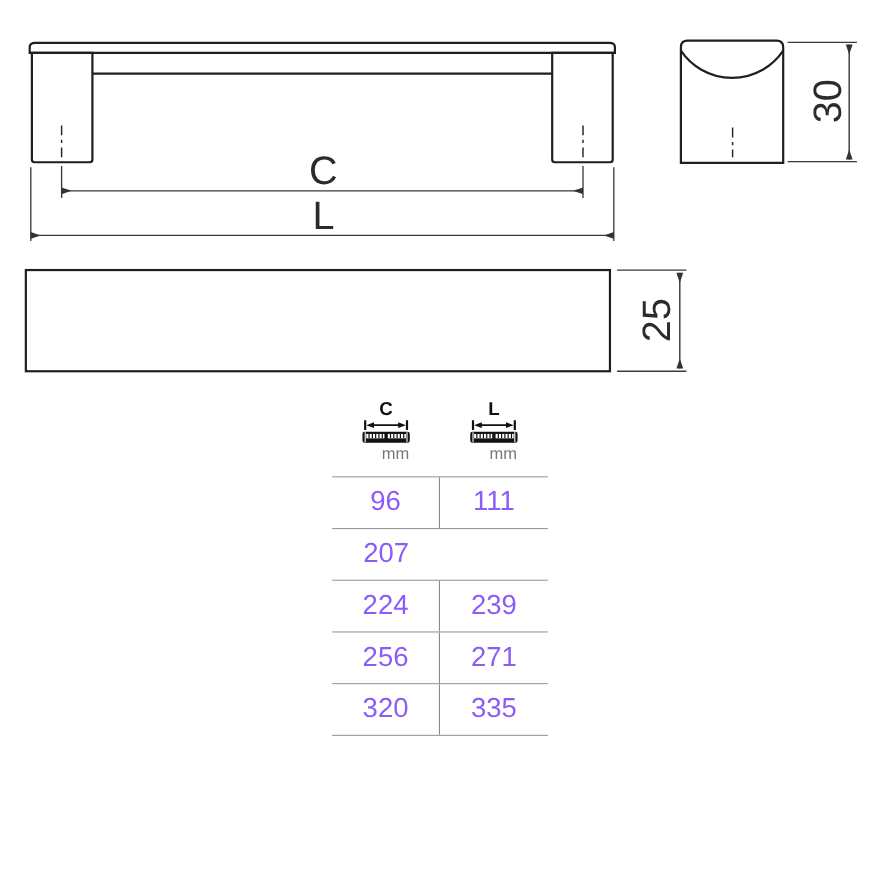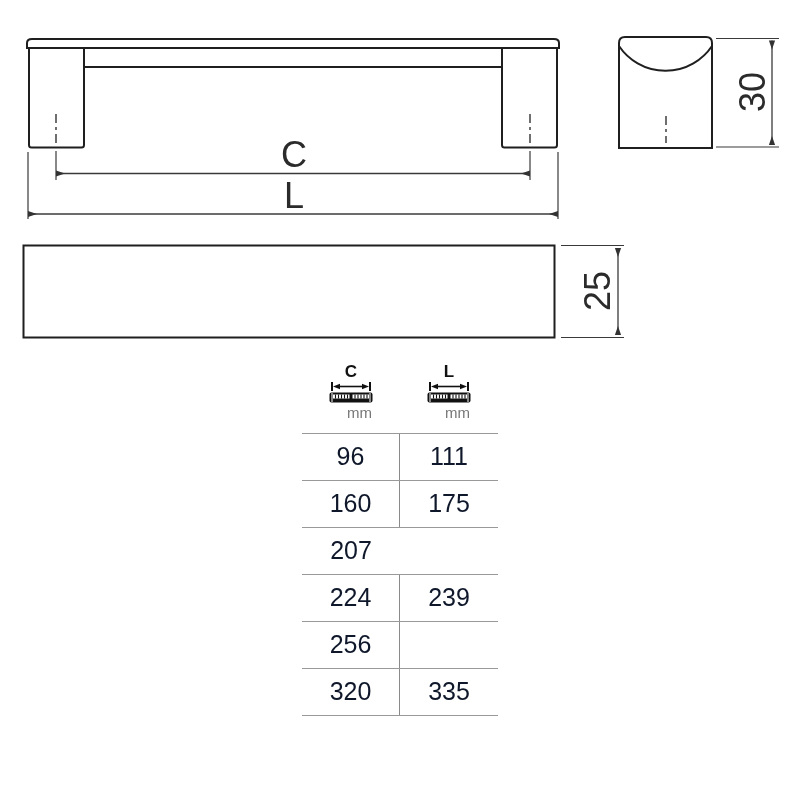--- a/index.html
+++ b/index.html
@@ -18,21 +18,21 @@
   .dimlabel{font-family:"Liberation Sans","DejaVu Sans",sans-serif;font-size:36px;fill:#2b2b2b;}
 
   
   .table-wrap{position:absolute;left:302px;top:363px;width:196px;}
   .thead{display:flex;}
   .th{width:98px;display:flex;flex-direction:column;align-items:center;}
   .th-letter{font-size:17px;font-weight:bold;color:#111111;line-height:18px;}
   .th-unit{font-size:15px;color:#777777;line-height:16px;margin-left:17px;}
   .tbody{margin-top:12px;border-top:1.5px solid #999999;}
   .tr{display:flex;border-bottom:1.5px solid #999999;height:47px;box-sizing:border-box;}
-  .td{width:98px;text-align:center;font-size:25px;color:#0f172a;line-height:45px;box-sizing:border-box;}
+  .td{width:98px;text-align:center;font-size:25px;color:#8b5cf6;line-height:45px;box-sizing:border-box;}
   .td-c{border-right:1.5px solid #8a8a8a;}
 </style>
 </head>
 <body>
 
 <div class="page">
 
   <svg class="drawing-svg" width="800" height="800" viewBox="0 0 800 800">
     <defs>
       <marker id="arrow" markerWidth="10" markerHeight="8" refX="9.5" refY="4" orient="auto-start-reverse" markerUnits="userSpaceOnUse">
@@ -126,32 +126,29 @@
         <div class="th-unit">mm</div>
       </div>
     </div>
 
     <div class="tbody">
       <div class="tr">
         <div class="td td-c">96</div>
         <div class="td">111</div>
       </div>
       <div class="tr">
-        <div class="td td-c">160</div>
-        <div class="td">175</div>
-      </div>
-      <div class="tr">
         <div class="td">207</div>
       </div>
       <div class="tr">
         <div class="td td-c">224</div>
         <div class="td">239</div>
       </div>
       <div class="tr">
         <div class="td td-c">256</div>
+        <div class="td">271</div>
       </div>
       <div class="tr">
         <div class="td td-c">320</div>
         <div class="td">335</div>
       </div>
     </div>
   </div>
 
 </div>
 

